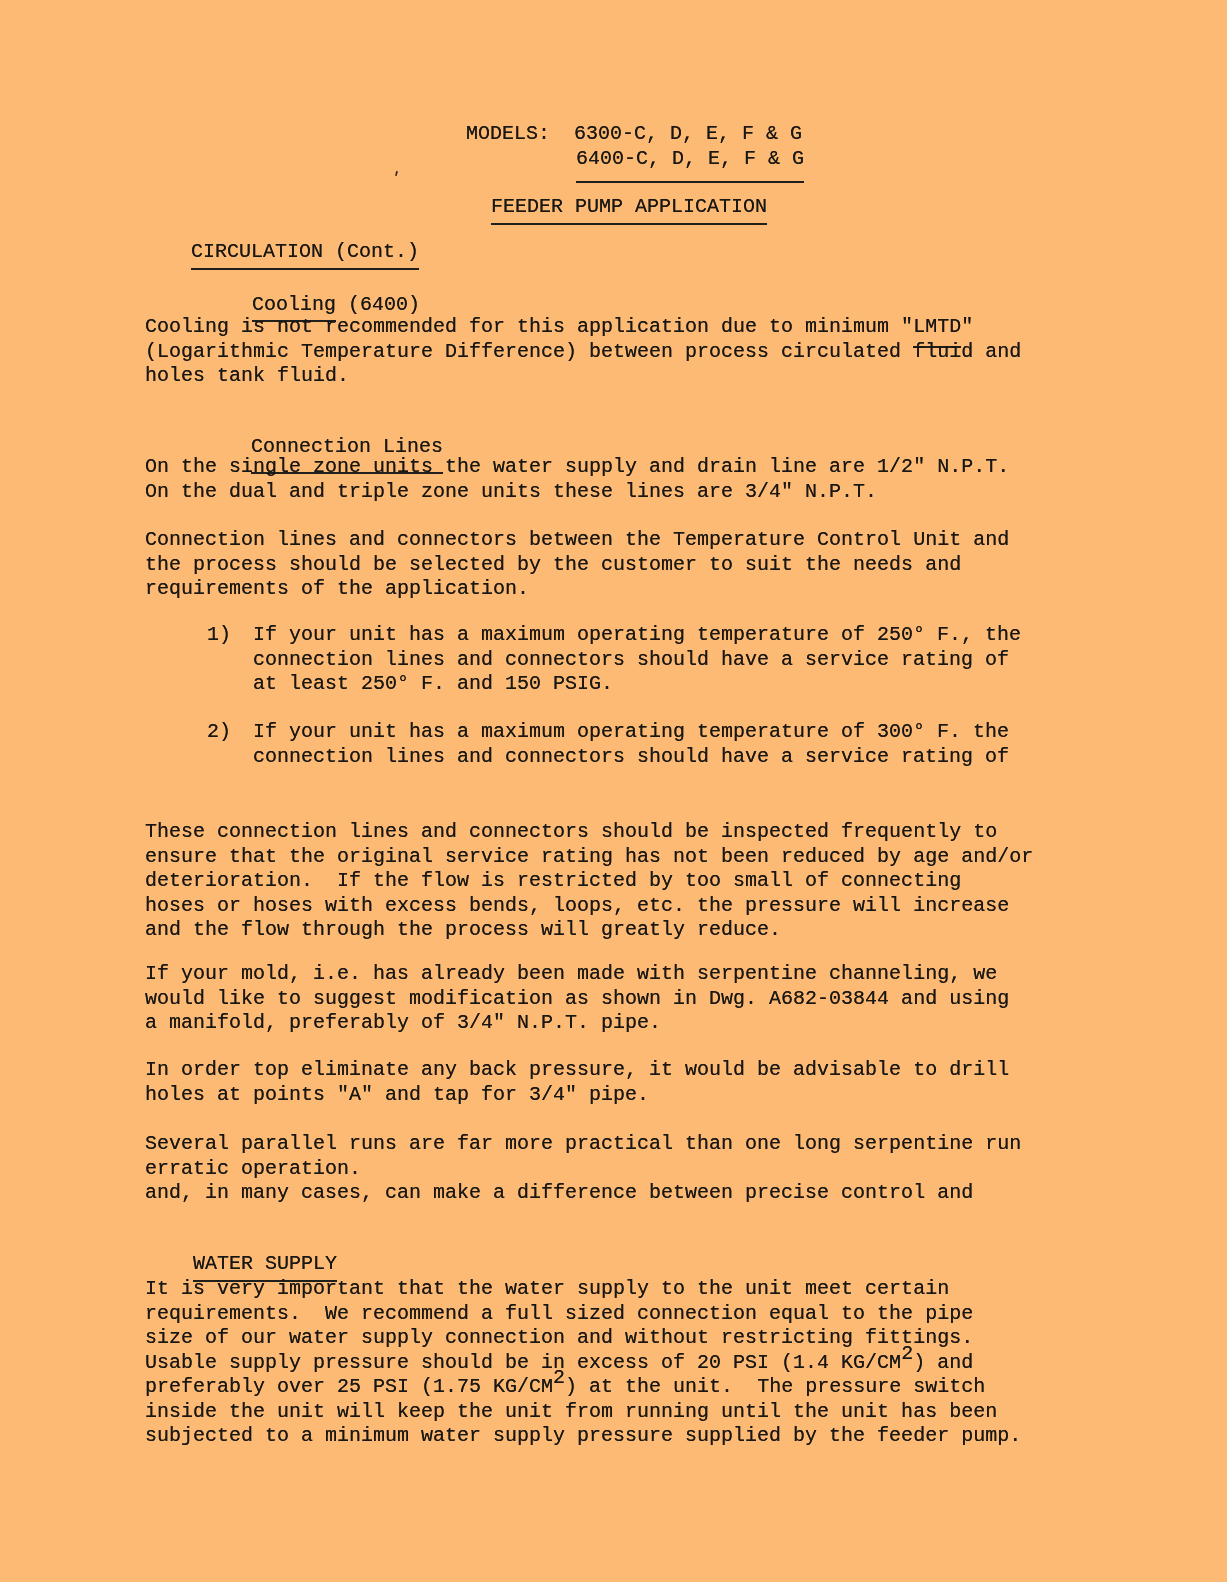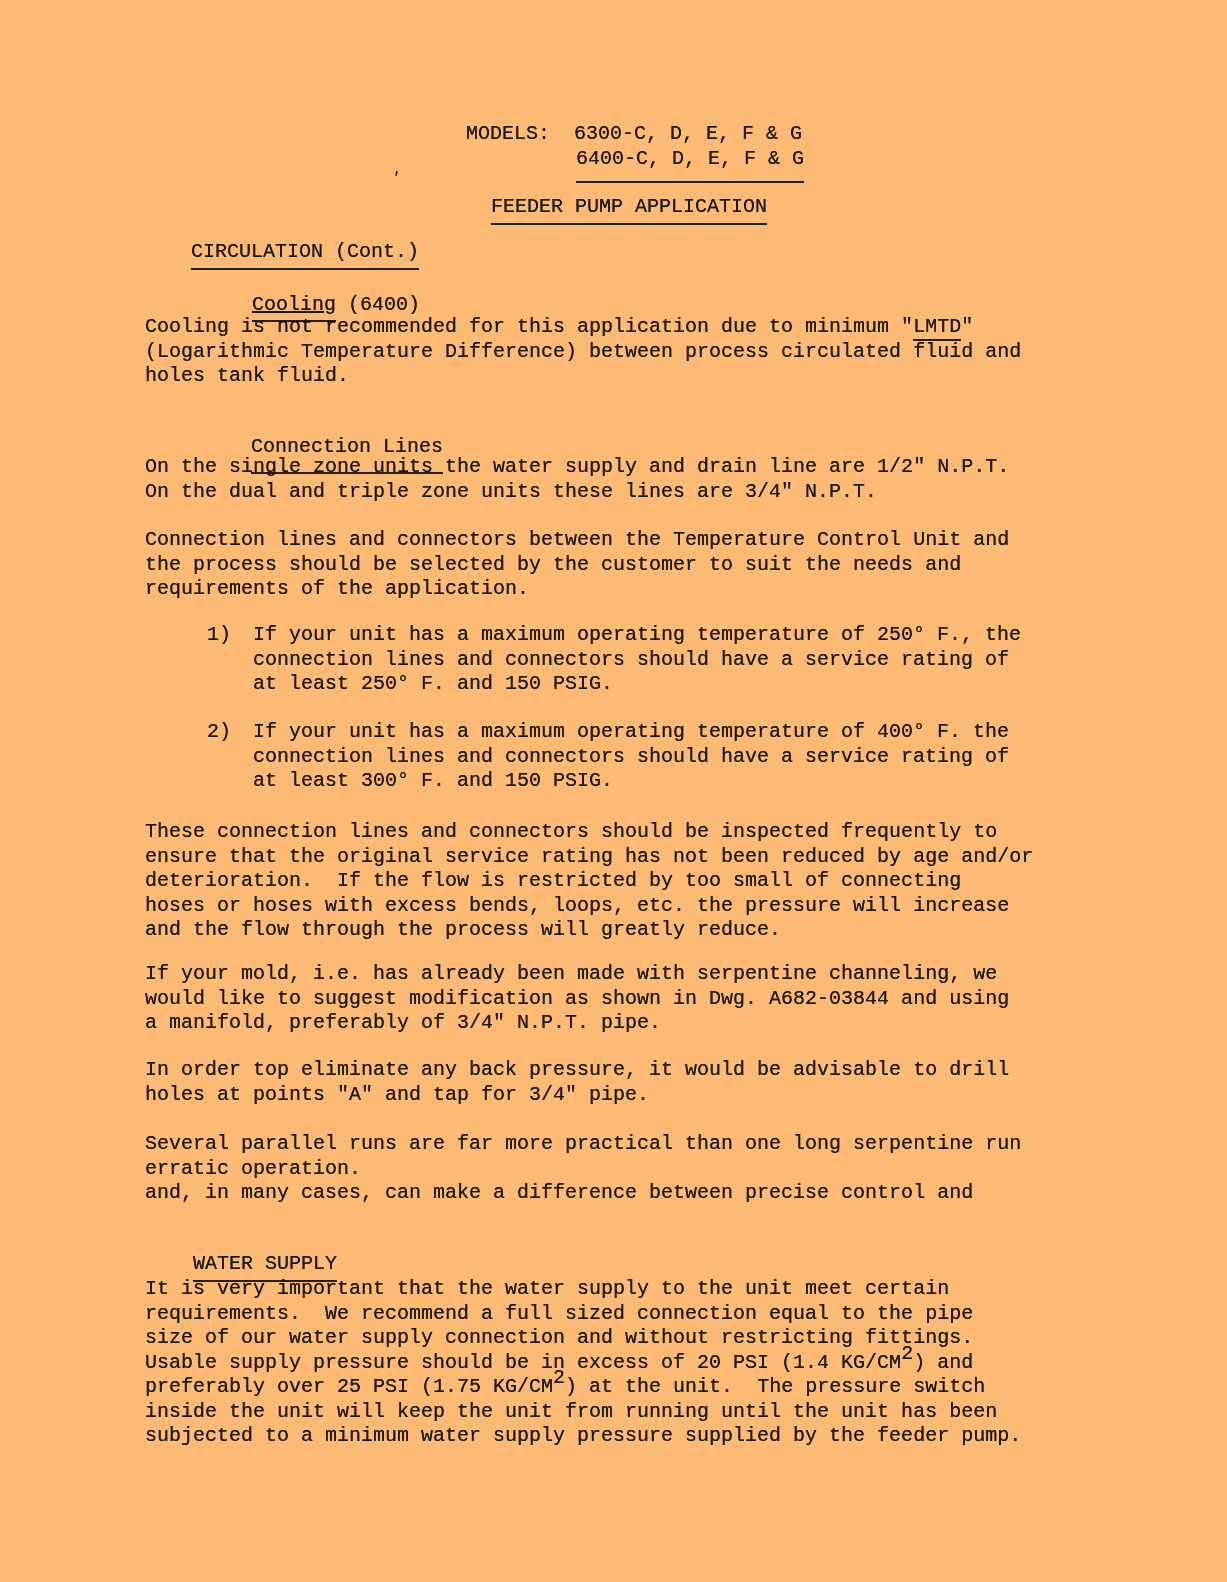--- a/index.html
+++ b/index.html
@@ -17,21 +17,21 @@
   }
   .block { position: absolute; }
   .line { white-space: pre; line-height: 24.5px; }
   .u-head {
     display: inline-block;
     border-bottom: 2px solid #201f1c;
     padding-bottom: 4px;
   }
   .u-inline {
     border-bottom: 2px solid #201f1c;
-    padding-bottom: 1px;
+    padding-bottom: 8px;
   }
   .list-item { position: absolute; }
   .list-num { position: absolute; left: 0; top: 0; white-space: pre; line-height: 24.5px; }
   .list-text { margin-left: 46px; }
   .sup { position: relative; top: -9px; }
   .stray { font-size: 15px; transform: rotate(12deg); color: #2a2926; }
 </style>
 </head>
 <body>
 
@@ -48,21 +48,21 @@
 
   <div class="block line" style="left:443px; top:170px;">
     <span class="u-head">FEEDER PUMP APPLICATION</span>
   </div>
 
   <div class="block line" style="left:143px; top:215px;">
     <span class="u-head">CIRCULATION (Cont.)</span>
   </div>
 
   <div class="block line" style="left:204px; top:268px;">
-    <span class="u-head" style="padding-bottom:3px;text-decoration:underline;">Cooling</span><span> (6400)</span>
+    <span class="u-head" style="padding-bottom:3px;">Cooling</span><span> (6400)</span>
   </div>
 
   <div class="block" style="left:145px; top:315px;">
     <div class="line"><span>Cooling is not recommended for this application due to minimum "</span><span class="u-inline">LMTD</span><span>"</span></div>
     <div class="line">(Logarithmic Temperature Difference) between process circulated fluid and</div>
     <div class="line">holes tank fluid.</div>
   </div>
 
   <div class="block line" style="left:203px; top:410px;">
     <span class="u-head" style="padding-bottom:13px;">Connection Lines</span>
@@ -84,23 +84,22 @@
     <div class="list-text">
       <div class="line">If your unit has a maximum operating temperature of 250° F., the</div>
       <div class="line">connection lines and connectors should have a service rating of</div>
       <div class="line">at least 250° F. and 150 PSIG.</div>
     </div>
   </div>
 
   <div class="list-item" style="left:207px; top:720px;">
     <div class="list-num">2)</div>
     <div class="list-text">
-      <div class="line">If your unit has a maximum operating temperature of 400° F. the</div>
+      <div class="line">If your unit has a maximum operating temperature of 300° F. the</div>
       <div class="line">connection lines and connectors should have a service rating of</div>
-      <div class="line">at least 300° F. and 150 PSIG.</div>
     </div>
   </div>
 
   <div class="block" style="left:145px; top:820px;">
     <div class="line">These connection lines and connectors should be inspected frequently to</div>
     <div class="line">ensure that the original service rating has not been reduced by age and/or</div>
     <div class="line">deterioration.  If the flow is restricted by too small of connecting</div>
     <div class="line">hoses or hoses with excess bends, loops, etc. the pressure will increase</div>
     <div class="line">and the flow through the process will greatly reduce.</div>
   </div>

